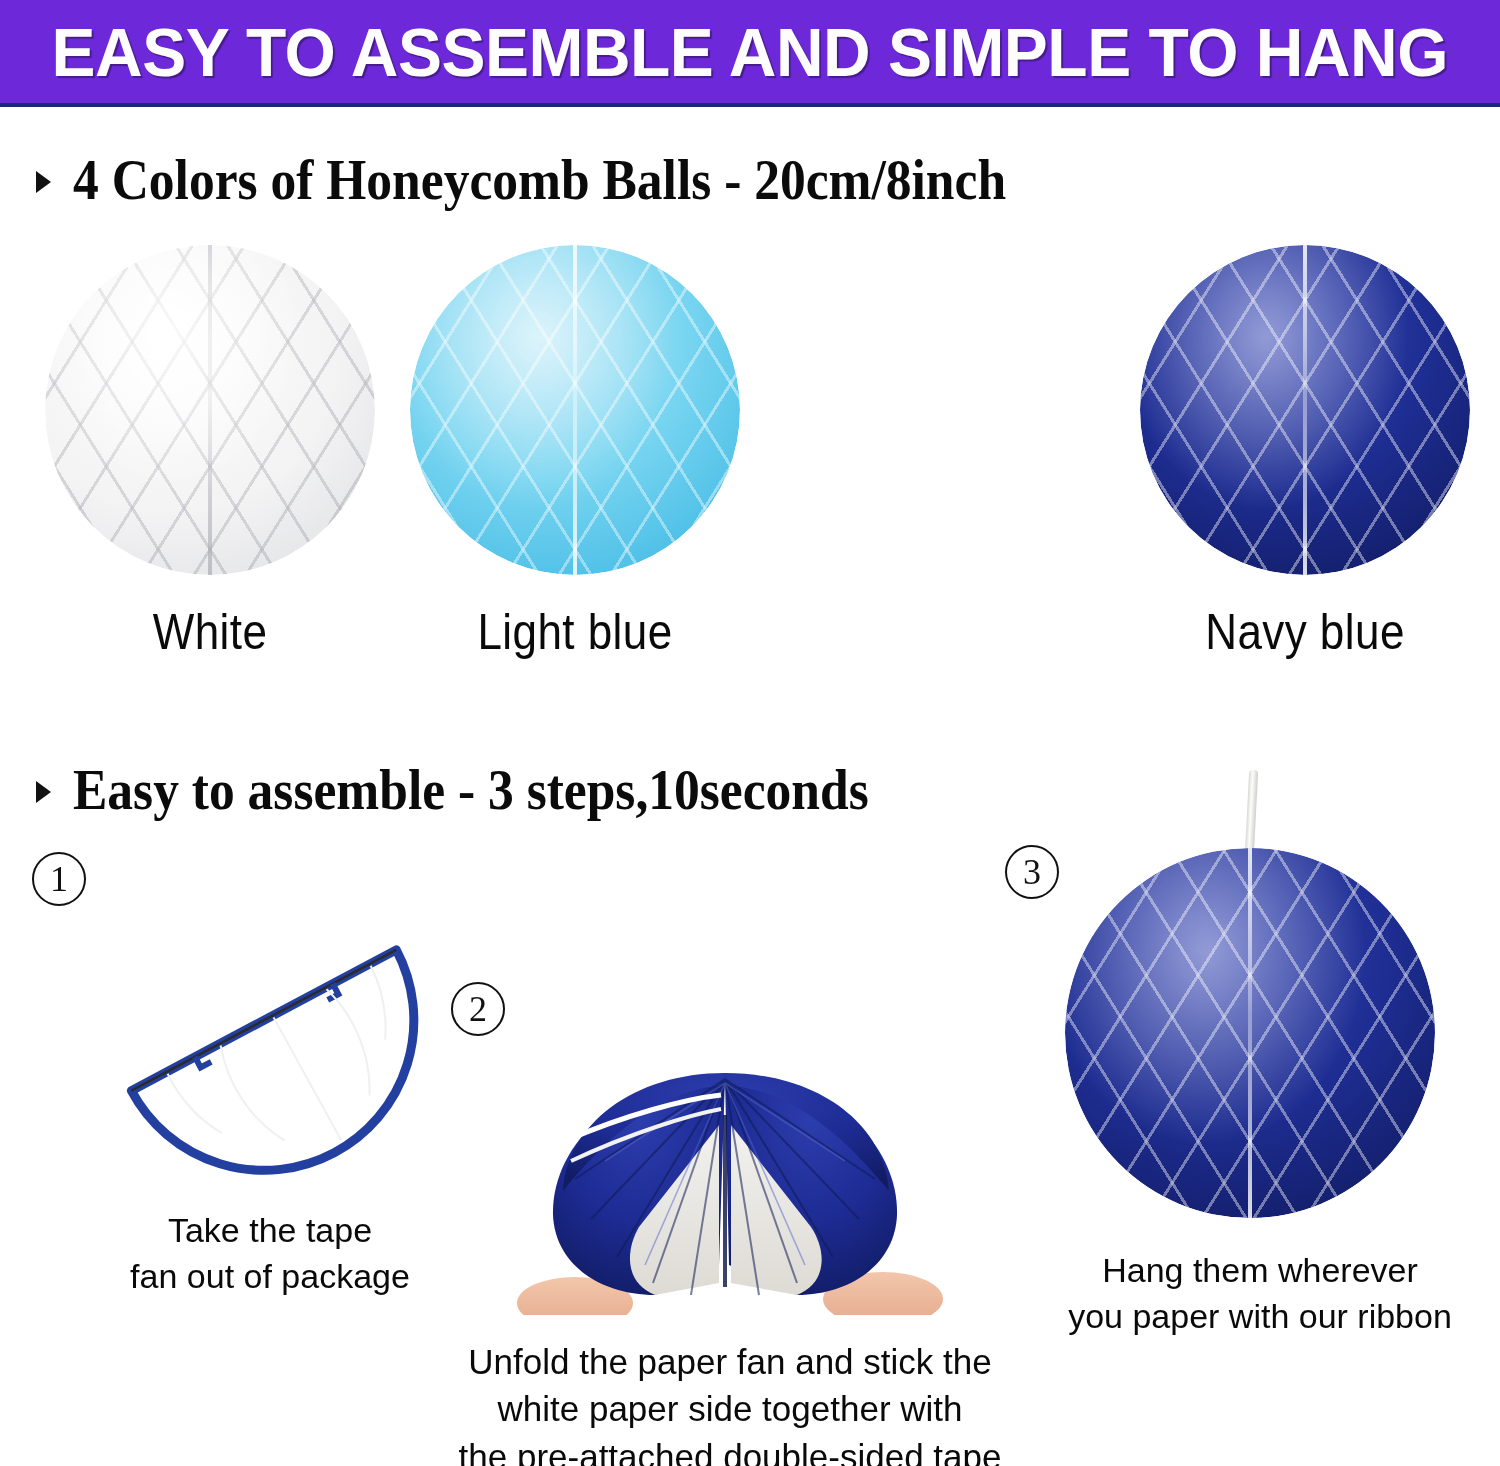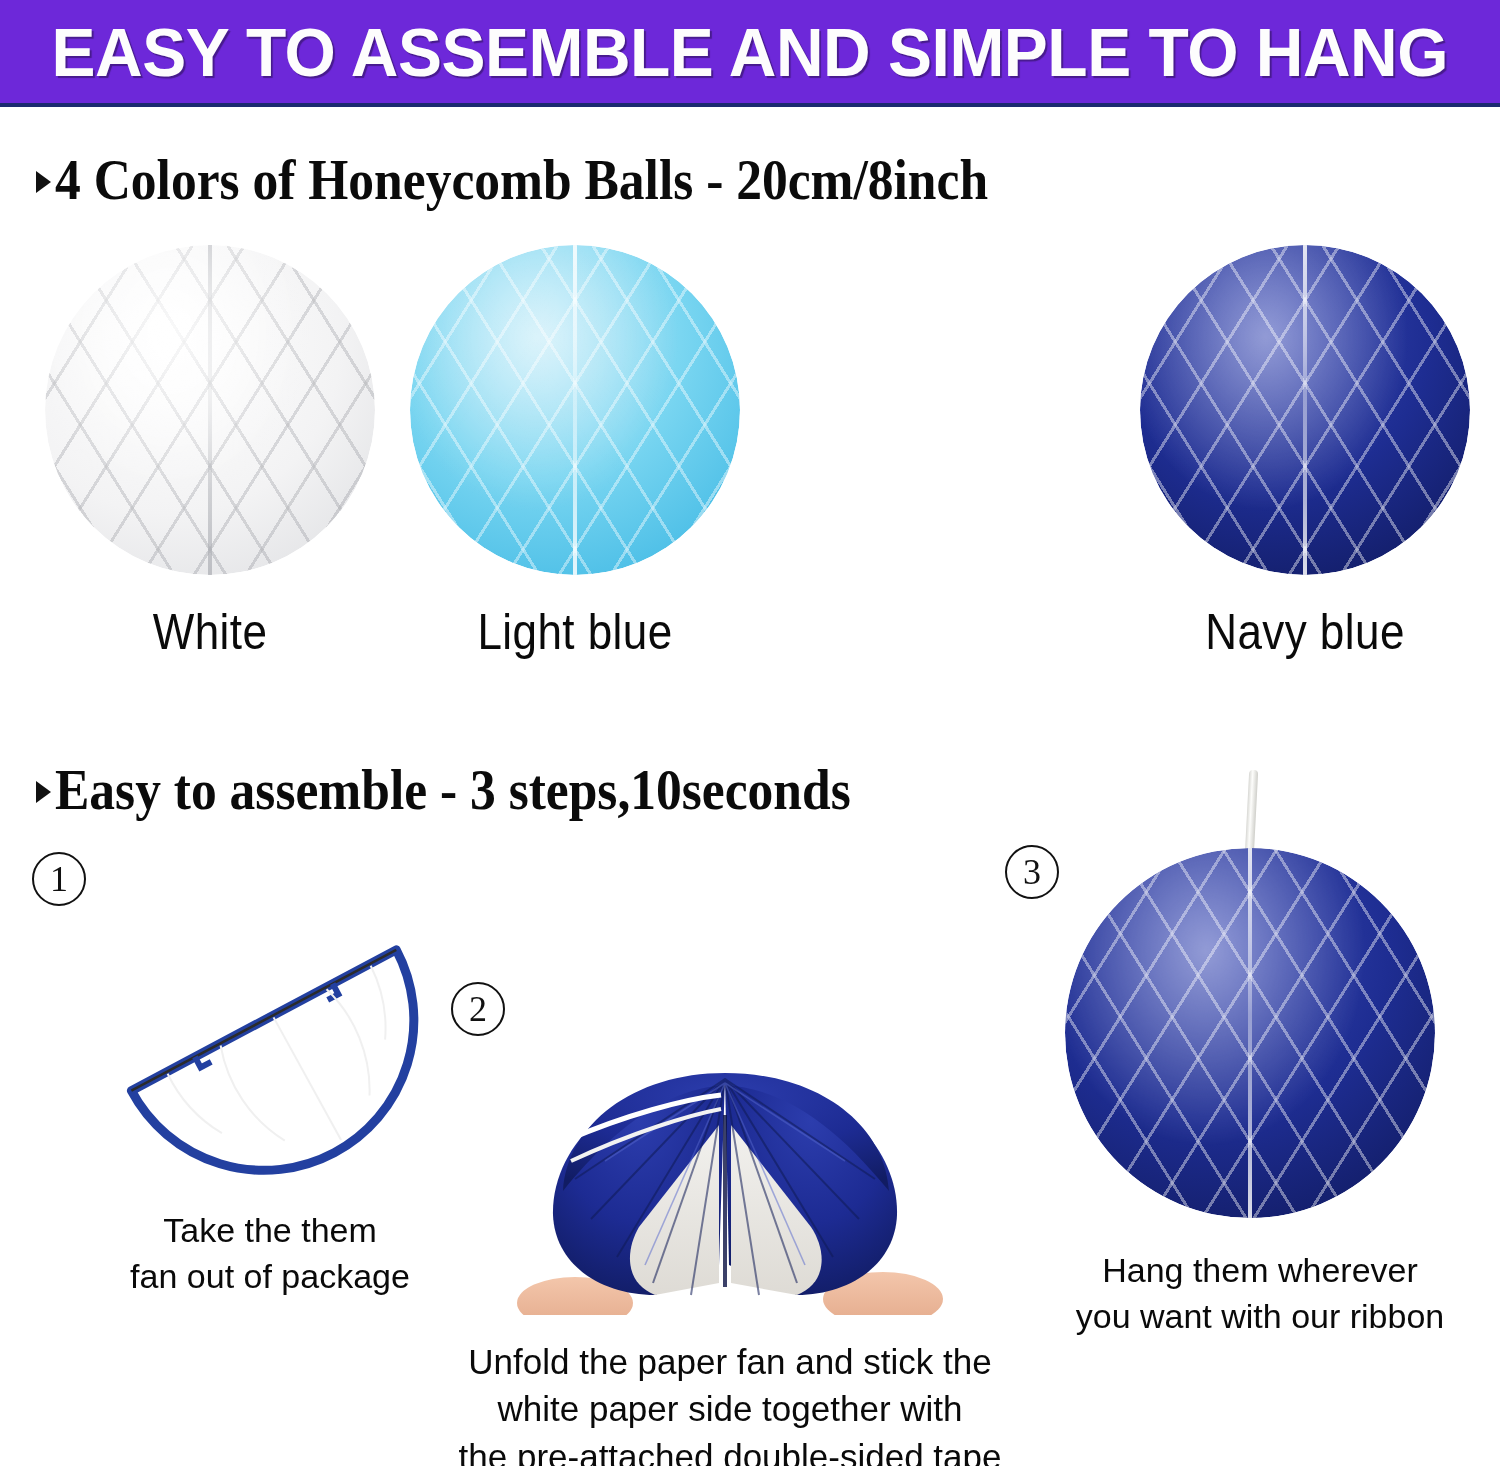--- a/index.html
+++ b/index.html
@@ -39,21 +39,21 @@
     transform: scaleX(0.97);
     white-space: nowrap;
     text-shadow: 2px 2px 1px rgba(0,0,0,0.35);
   }
 
   
   .section-heading {
     position: absolute;
     display: flex;
     align-items: center;
-    gap: 4px;
+    gap: 22px;
     font-family: "Liberation Serif", serif;
     font-weight: bold;
     font-size: 56px;
     color: #0b0b0b;
     white-space: nowrap;
   }
   .section-heading .tri {
     display: inline-block;
     width: 0;
     height: 0;
@@ -306,21 +306,21 @@
         <path d="M60 172 A140 140 0 0 0 80 250"></path>
         <path d="M120 172 A140 140 0 0 0 132 286"></path>
         <path d="M180 172 L182 312"></path>
         <path d="M240 172 A140 140 0 0 1 228 286"></path>
         <path d="M290 172 A140 140 0 0 1 268 244"></path>
       </g>
     </g>
   </svg>
 </div>
 
-<div class="step-caption" id="caption-1">Take the them
+<div class="step-caption" id="caption-1">Take the tape
 fan out of package</div>
 
 <div class="step-num" id="step-num-2">2</div>
 
 <div class="fan-open">
   <svg width="440" height="350" viewBox="0 0 440 350">
     <defs>
       <radialGradient id="navyFan" cx="50%" cy="20%" r="85%">
         <stop offset="0%" stop-color="#2c3dad"></stop>
         <stop offset="55%" stop-color="#1d2b93"></stop>
@@ -384,13 +384,13 @@
   <div class="ribbon"></div>
   <div class="ball">
     <div class="body" style="background:radial-gradient(circle at 40% 26%, #3a4ab5 0%, #1e2d92 50%, #0e1757 100%)"></div>
     <div class="lattice"></div>
     <div class="seam"></div>
     <div class="shade"></div>
   </div>
 </div>
 
 <div class="step-caption" id="caption-3">Hang them wherever
-you want with our ribbon</div>
+you paper with our ribbon</div>
 
 </body></html>

